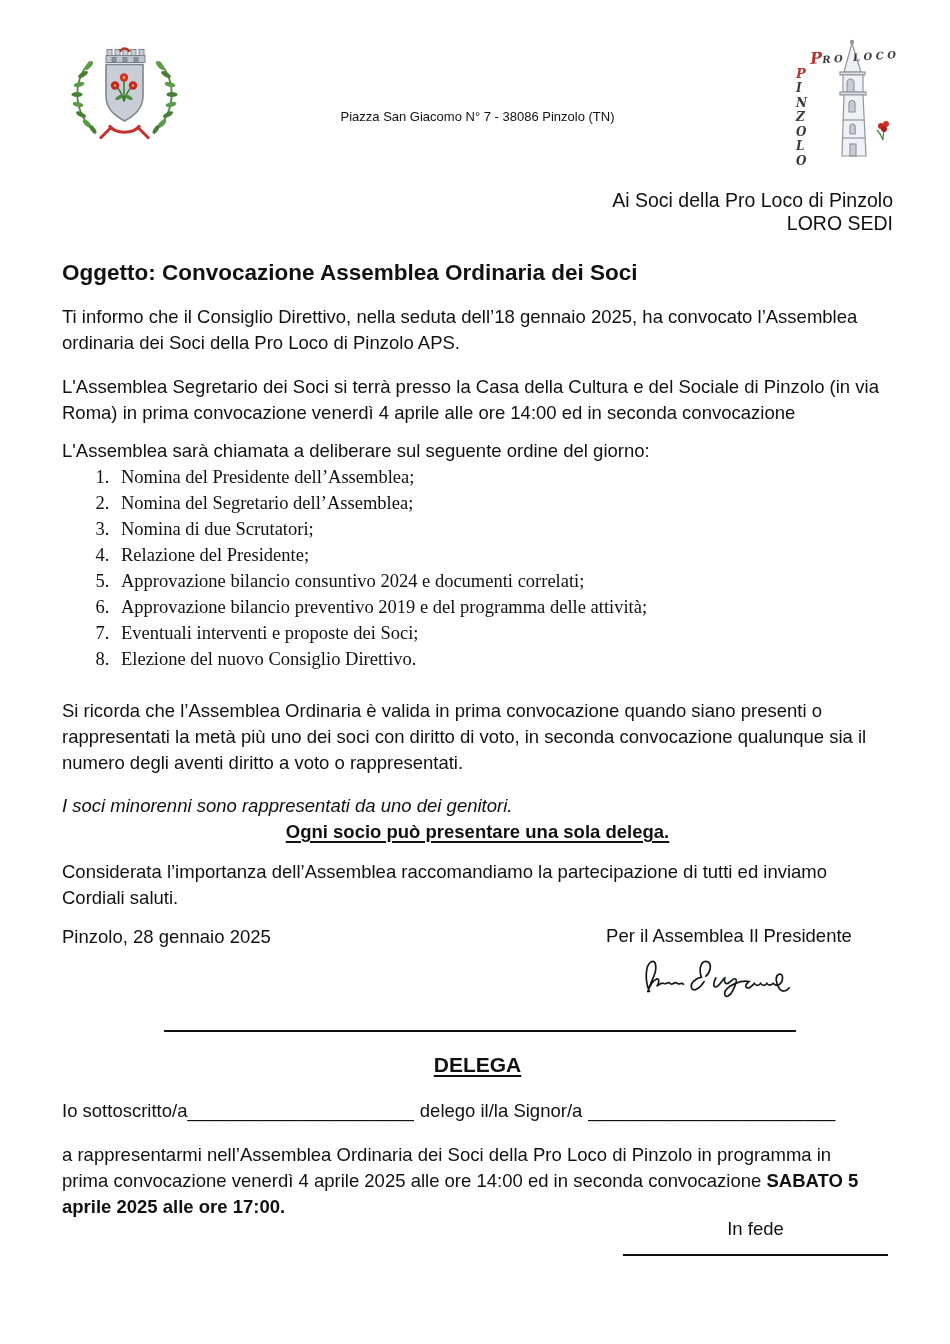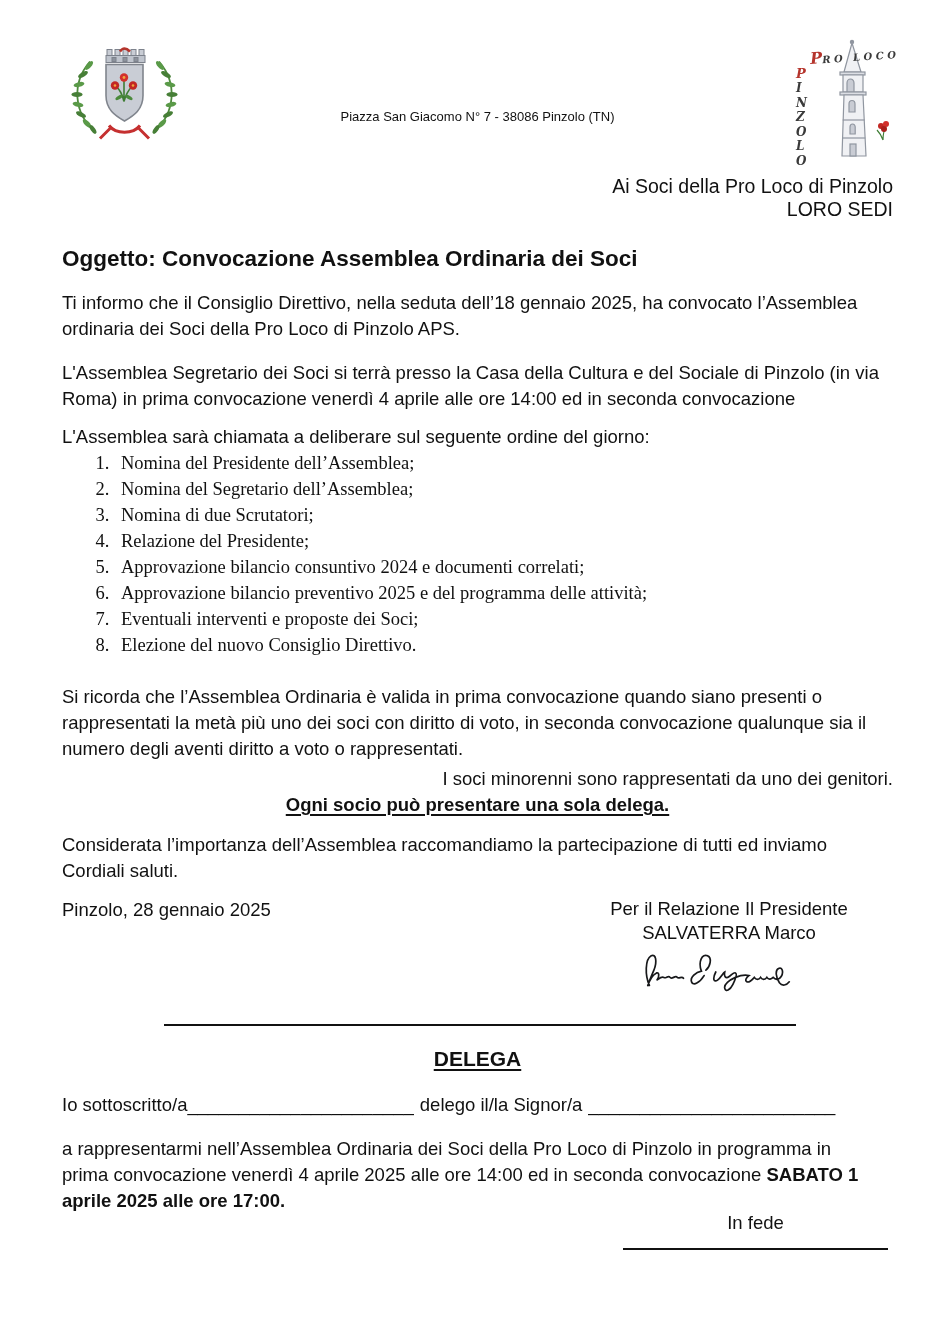--- a/index.html
+++ b/index.html
@@ -30,32 +30,32 @@
   .pl-vert{position:absolute;top:30px;left:4px;
           font-family:"DejaVu Serif","Liberation Serif",serif;font-style:italic;}
   .pl-vert .ini{display:block;color:#b5342c;font-size:13px;font-weight:bold;line-height:15px;}
   .pl-vert .rest{display:block;width:1ch;word-break:break-all;color:#3a3a3a;
           font-size:12px;line-height:14.5px;font-weight:bold;}
   .head-center{text-align:center;padding-top:99px;}
   .doc-title{font-size:37px;font-weight:bold;line-height:38px;letter-spacing:0;}
   .doc-address{font-size:13px;margin-top:7px;line-height:22px;}
 
   
-  .recipient{text-align:right;font-size:19.5px;line-height:23px;}
+  .recipient{text-align:right;margin-top:14px;font-size:19.5px;line-height:23px;}
 
   
   .subject{margin-top:23px;font-size:22.5px;font-weight:bold;line-height:30px;}
   .para1{margin-top:16px;}
   .para2{margin-top:18px;}
   .highlight{margin-top:17px;text-align:center;font-size:23.5px;font-weight:bold;line-height:32px;}
   .agenda-intro{margin-top:12px;}
   ol.agenda{margin:0;padding-left:52px;font-family:Liberation Serif, serif;}
   ol.agenda li{line-height:26px;white-space:nowrap;padding-left:7px;}
   .para3{margin-top:0px;}
-  .minors{margin-top:4px;text-align:right;}
+  .minors{margin-top:17px;text-align:left;font-style:italic;}
   .delega-rule{text-align:center;font-weight:bold;text-decoration:underline;
                text-underline-offset:3px;text-decoration-thickness:2px;}
   .closing{margin-top:14px;}
 
   
   .sign-row{margin-top:13px;display:flex;justify-content:space-between;align-items:flex-start;}
   .signer{width:300px;text-align:center;margin-right:14px;line-height:23.5px;}
   .signature-wrap{display:flex;justify-content:flex-end;}
   .signature-wrap svg{margin-right:62px;margin-top:2px;}
 
@@ -179,21 +179,21 @@
 
 
   <div class="agenda-intro">L'Assemblea sarà chiamata a deliberare sul seguente ordine del giorno:</div>
 
   <ol class="agenda">
     <li>Nomina del Presidente dell’Assemblea;</li>
     <li>Nomina del Segretario dell’Assemblea;</li>
     <li>Nomina di due Scrutatori;</li>
     <li>Relazione del Presidente;</li>
     <li>Approvazione bilancio consuntivo 2024 e documenti correlati;</li>
-    <li>Approvazione bilancio preventivo 2025 e del programma delle attività;</li>
+    <li>Approvazione bilancio preventivo 2019 e del programma delle attività;</li>
     <li>Eventuali interventi e proposte dei Soci;</li>
     <li>Elezione del nuovo Consiglio Direttivo.</li>
   </ol>
 
   <p class="para3" style="margin:26px 0 0 0;">
     <span class="line">Si ricorda che l’Assemblea Ordinaria è valida in prima convocazione quando siano presenti o</span>
     <span class="line">rappresentati la metà più uno dei soci con diritto di voto, in seconda convocazione qualunque sia il</span>
     <span class="line">numero degli aventi diritto a voto o rappresentati.</span>
   </p>
 
@@ -201,22 +201,21 @@
   <div class="delega-rule">Ogni socio può presentare una sola delega.</div>
 
   <p class="closing" style="margin:14px 0 0 0;">
     <span class="line">Considerata l’importanza dell’Assemblea raccomandiamo la partecipazione di tutti ed inviamo</span>
     <span class="line">Cordiali saluti.</span>
   </p>
 
   <div class="sign-row">
     <div>Pinzolo, 28 gennaio 2025</div>
     <div class="signer">
-      <span class="line">Per il Relazione Il Presidente</span>
-      <span class="line">SALVATERRA Marco</span>
+      <span class="line">Per il Assemblea Il Presidente</span>
     </div>
   </div>
 
   <div class="signature-wrap">
     <svg width="200" height="52" viewBox="0 0 210 58">
       <g fill="none" stroke="#17181a" stroke-width="1.9" stroke-linecap="round">
         <path d="M14,44 C9,33 9,15 16,11 C21,8 23,17 19,27 C16,34 13,41 12,45 C14,38 18,32 22,30 C25,29 25,34 23,37 C21,40 27,33 30,35 C32,37 35,32 37,35 C39,38 43,32 45,35 C47,37 50,33 52,36"></path>
         <path d="M75,33 C70,41 63,45 61,40 C59,35 66,29 72,28 C68,17 73,8 79,11 C84,13 82,23 77,27"></path>
         <path d="M88,29 C84,37 86,41 90,38 C94,35 96,30 98,29 C97,34 99,37 103,34 C106,32 108,29 110,30 C112,31 110,37 107,43 C104,49 99,52 98,47 C97,43 103,38 110,35 C115,33 121,32 125,33 C122,35 120,39 123,40 C126,41 129,37 131,35 C133,38 136,38 138,35 C140,38 143,38 145,35 C147,38 150,37 152,35 C154,37 158,39 161,34 C164,29 162,23 158,25 C154,27 155,35 159,41 C162,45 167,44 170,40"></path>
       </g>
@@ -226,21 +225,21 @@
   <div class="sep-line"></div>
 
   <div class="delega-title">DELEGA</div>
 
   <div class="delega-form">
     <span>Io sottoscritto/a</span><span>______________________</span><span class="gap"></span><span>delego il/la Signor/a</span><span class="gap"></span><span>________________________</span>
   </div>
 
   <p class="delega-body" style="margin:18px 0 0 0;">
     <span class="line">a rappresentarmi nell’Assemblea Ordinaria dei Soci della Pro Loco di Pinzolo in programma in</span>
-    <span class="line"><span>prima convocazione venerdì 4 aprile 2025 alle ore 14:00 ed in seconda convocazione </span><span class="b">SABATO 1</span></span>
+    <span class="line"><span>prima convocazione venerdì 4 aprile 2025 alle ore 14:00 ed in seconda convocazione </span><span class="b">SABATO 5</span></span>
     <span class="line b">aprile 2025 alle ore 17:00.</span>
   </p>
 
   <div class="in-fede-block">
     <div>In fede</div>
     <div class="in-fede-line"></div>
   </div>
 
 </div>
 

